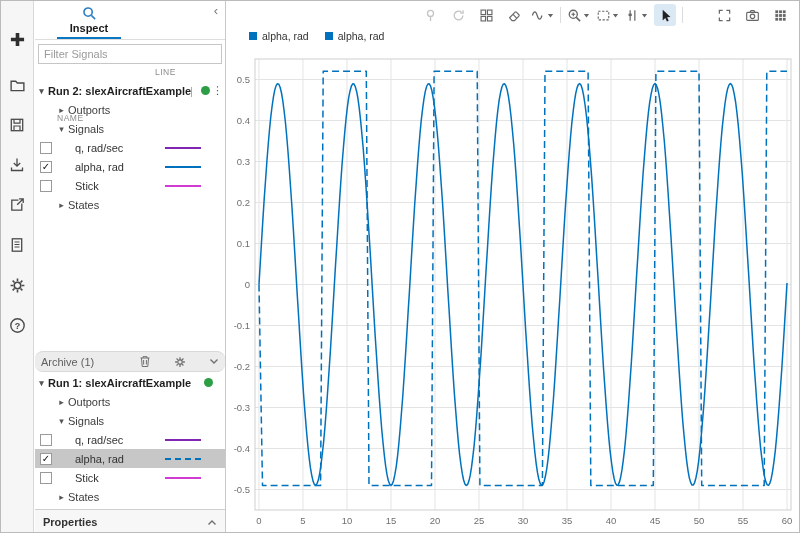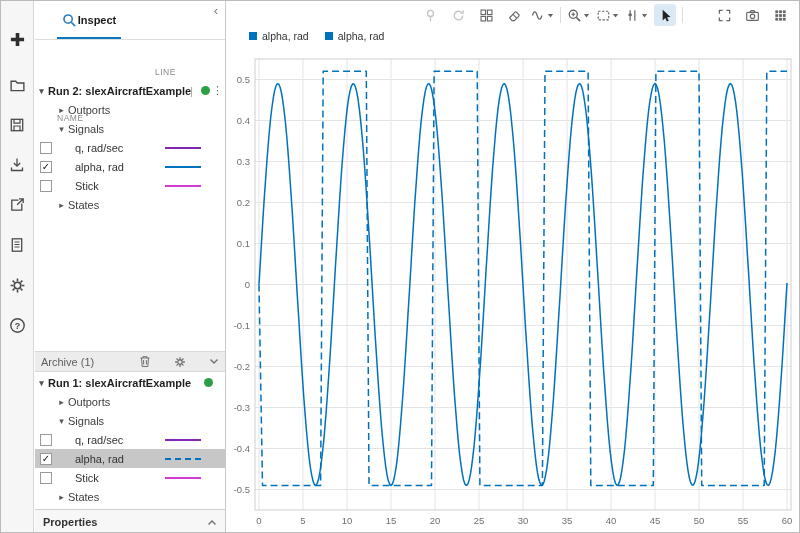--- a/index.html
+++ b/index.html
@@ -7,21 +7,21 @@
   #app{position:relative;width:800px;height:533px;background:#fff;overflow:hidden;border:1px solid #bbb;box-sizing:border-box;}
 
   
   #left-strip{position:absolute;left:0;top:0;width:33px;height:533px;background:#f6f6f6;border-right:1px solid #d8d8d8;display:flex;flex-direction:column;align-items:center;padding-top:28px;gap:20px;box-sizing:border-box;}
   .strip-btn{width:20px;height:20px;display:flex;align-items:center;justify-content:center;cursor:pointer;flex:none;}
   .strip-btn.first{margin-bottom:6px;}
 
   
   #sidebar{position:absolute;left:34px;top:0;width:191px;height:533px;background:#fff;border-right:1px solid #c9c9c9;box-sizing:border-box;}
   .tabs{position:absolute;top:0;left:0;right:0;height:38px;border-bottom:1px solid #ddd;display:flex;padding-left:12px;}
-  .tab{width:84px;display:flex;flex-direction:row;align-items:center;justify-content:center;gap:1px;position:relative;cursor:pointer;}
+  .tab{width:84px;display:flex;flex-direction:column;align-items:center;justify-content:center;gap:1px;position:relative;cursor:pointer;}
   .tab-label{font-size:11px;color:#555;}
   .tab.selected .tab-label{color:#1a1a1a;font-weight:bold;}
   .tab.selected::after{content:'';position:absolute;bottom:0;left:10px;right:10px;height:2px;background:#0b77c2;}
   .collapse-btn{margin-left:auto;font-size:13px;color:#777;padding:2px 7px 0 0;cursor:pointer;}
 
   .filter{position:absolute;top:43px;left:3px;width:184px;height:20px;border:1px solid #c6c6c6;font-size:11px;padding:0 5px;color:#333;box-sizing:border-box;background:#fff;}
   .filter::placeholder{color:#9a9a9a;}
 
   .cols{position:absolute;top:66px;left:0;right:0;height:13px;font-size:8.5px;color:#8c8c8c;letter-spacing:.5px;}
   .col-name{position:absolute;left:22px;margin-top:46px;}
@@ -37,21 +37,21 @@
   .status-dot{width:9px;height:9px;border-radius:50%;margin-left:auto;flex:none;}
   .kebab{width:15px;text-align:center;color:#555;font-size:11px;font-weight:normal;cursor:pointer;flex:none;}
   .dot-pad{margin-right:12px;}
   .group-row{padding-left:20px;color:#3d3d3d;}
   .cb{width:12px;height:12px;border:1px solid #9a9a9a;background:#fff;margin-left:5px;display:flex;align-items:center;justify-content:center;font-size:10px;line-height:10px;color:#111;flex:none;cursor:pointer;box-sizing:border-box;}
   .sig-name{margin-left:23px;width:88px;white-space:nowrap;overflow:hidden;}
   .line-sample{width:36px;border-top:2px solid #000;margin-left:2px;flex:none;}
   .line-sample.dashed{border-top-style:dashed;}
   .sig-row.selected{background:#c7c7c7;}
 
-  .archive-bar{position:absolute;top:350px;left:0;right:0;height:21px;background:#ececec;border-top:1px solid #d9d9d9;border-bottom:1px solid #d9d9d9;display:flex;align-items:center;font-size:11px;color:#5f5f5f;padding:0 6px;box-sizing:border-box;gap:23px;}
+  .archive-bar{position:absolute;top:350px;left:0;right:0;height:21px;background:#ececec;border-top:1px solid #d9d9d9;border-bottom:1px solid #d9d9d9;display:flex;align-items:center;font-size:11px;color:#5f5f5f;padding:0 6px;box-sizing:border-box;gap:23px;border-radius:8px;}
   .archive-label{margin-right:auto;}
   .mini-icon{display:flex;align-items:center;cursor:pointer;color:#707070;font-size:10px;}
 
   .props-bar{position:absolute;bottom:0;left:0;right:0;height:25px;border-top:1px solid #cfcfcf;background:#f7f7f7;display:flex;align-items:center;padding:0 8px;font-size:11px;font-weight:bold;color:#333;box-sizing:border-box;}
   .props-chevron{margin-left:auto;cursor:pointer;display:flex;align-items:center;}
 
   
   #main{position:absolute;left:226px;top:0;right:0;bottom:0;background:#fff;}
   #plot-toolbar{position:absolute;top:0;left:0;right:0;height:28px;display:flex;align-items:center;gap:6px;padding:0 8px;box-sizing:border-box;}
   .ticon{height:22px;min-width:22px;display:flex;align-items:center;justify-content:center;border-radius:3px;cursor:pointer;gap:1px;}
@@ -126,20 +126,21 @@
       <div class="tab selected">
         <svg width="15" height="15" viewBox="0 0 16 16">
             <circle cx="6.5" cy="6.5" r="4.4" fill="none" stroke="#2e7fc1" stroke-width="1.7"></circle>
             <path d="M10 10l4 4" stroke="#2e7fc1" stroke-width="1.7"></path>
           </svg>
         <span class="tab-label">Inspect</span>
       </div>
       <span class="collapse-btn">‹</span>
     </div>
 
+    <input class="filter" placeholder="Filter Signals" style="">
 
     <div class="cols">
       <span class="col-name">NAME</span>
       <span class="col-line">LINE</span>
     </div>
 
     <div class="block" id="run2-block">
       <div class="row run-row">
         <span class="tw">▾</span>
         <span class="run-title">Run 2: slexAircraftExample[Current]</span>

